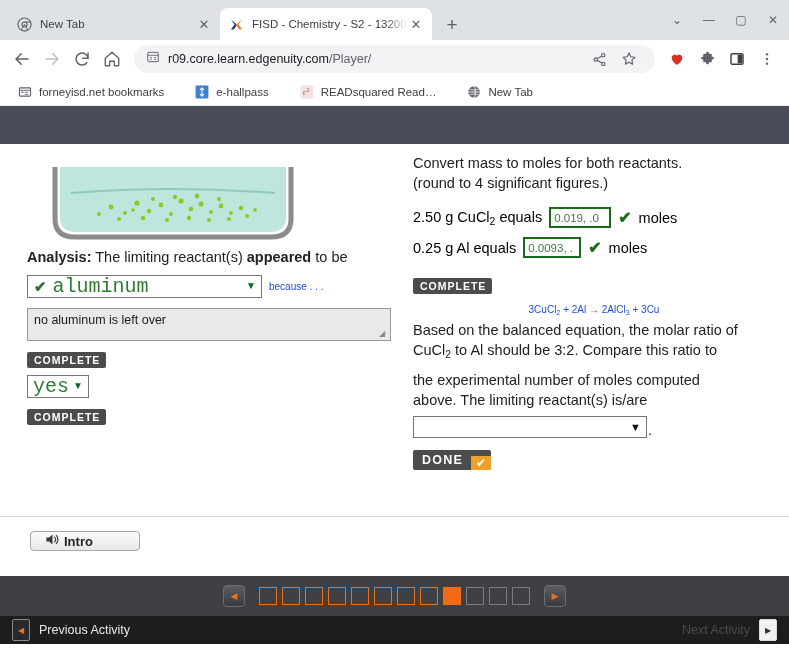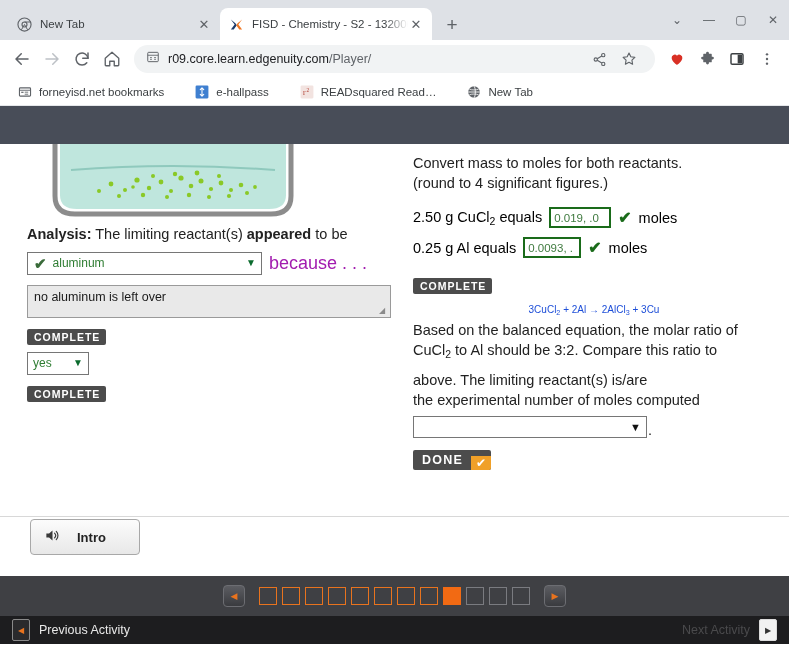--- a/index.html
+++ b/index.html
@@ -93,21 +93,21 @@
 
   .lesson-header {
     height: 38px; background: #484d58; overflow: hidden;
     position: relative;
   }
 
   .content {
     display: flex; height: 372px; background: #fff;
   }
   .col-left {
-    width: 404px; padding: 0 14px 0 27px; position: relative;
+    width: 404px; padding: 23px 14px 0 27px; position: relative;
   }
   .col-right {
     flex: 1 1 auto; padding: 10px 14px 0 9px;
   }
 
   
   .beaker-wrap { width: 280px; height: 75px; overflow: hidden; position: relative; margin-left: 6px;}
   .beaker {
     position: absolute; left: 0; top: -52px;
     width: 280px; height: 130px;
@@ -125,27 +125,27 @@
     border: 1px solid #767676; background: #fff;
     height: 23px; padding: 0 20px 0 6px;
   }
   .sel-box.wide { width: 235px; }
   .sel-box.small { width: 62px; padding-left: 5px; }
   .sel-box.empty { width: 234px; height: 22px; }
   .sel-check {
     color: #3a6b3a; font-size: 15px; font-weight: bold;
     margin-right: 6px; line-height: 1;
   }
-  .sel-val { color: #2e7d32; font-size: 12px; }
+  .sel-val { color: #2e7d32; font-size: 20px; font-family: Liberation Mono, monospace; }
   .sel-arrow {
     position: absolute; right: 5px; top: 50%; transform: translateY(-50%);
     color: #0b6b2e; font-size: 10px; line-height: 1;
   }
   .sel-box.empty .sel-arrow { color: #111; font-size: 11px; }
-  .because { font-size: 18px; color: #a21caf; }
+  .because { font-size: 10px; color: #1d4ed8; }
 
   .reason-box {
     margin-top: 10px; width: 364px; height: 33px;
     border: 1px solid #9a9a9a; background: #e9e9e9;
     font-size: 12.5px; color: #1a1a1a; padding: 4px 6px;
     position: relative;
   }
   .resize-grip {
     position: absolute; right: 1px; bottom: 1px;
     width: 10px; height: 10px; color: #777; font-size: 9px;
@@ -200,25 +200,25 @@
 
   .empty-sel-row { display: flex; align-items: flex-end; margin-top: 6px; }
   .period { font-size: 14.5px; color: #222; margin-left: 1px; }
 
   
   .audio-bar {
     position: absolute; left: 0; right: 0; top: 410px;
     height: 60px; background: #fff; border-top: 1px solid #d8d8d8;
   }
   .intro-btn {
-    position: absolute; left: 30px; top: 2px;
-    width: 110px; height: 36px;
+    position: absolute; left: 30px; top: 14px;
+    width: 110px; height: 20px;
     background: linear-gradient(#fcfcfc,#e8e8e8);
     border: 1px solid #a8a8a8; border-radius: 4px;
-    display: flex; align-items: center; gap: 16px; padding-left: 13px;
+    display: flex; align-items: center; gap: 3px; padding-left: 13px;
     font-size: 13px; color: #222; font-weight: bold;
   }
 
   .pager {
     position: absolute; left: 0; right: 0; top: 470px;
     height: 40px; background: #3f4044;
     display: flex; align-items: center; justify-content: center; gap: 5px;
   }
   .pg-arrow {
     width: 22px; height: 22px; border-radius: 4px;
@@ -513,22 +513,22 @@
         <div class="equation">
           <span>3CuCl</span><sub>2</sub><span> + 2Al </span><span>→</span><span> 2AlCl</span><sub>3</sub><span> + 3Cu</span>
         </div>
 
         <div class="para">
           <div>Based on the balanced equation, the molar ratio of</div>
           <div><span>CuCl</span><sub>2</sub><span> to Al should be 3:2. Compare this ratio to</span></div>
         </div>
 
         <div class="para sp">
+          <div>the experimental number of moles computed</div>
           <div>above. The limiting reactant(s) is/are</div>
-          <div>the experimental number of moles computed</div>
         </div>
 
         <div class="empty-sel-row">
           <div class="sel-box empty">
             <span class="sel-val"></span>
             <span class="sel-arrow">▼</span>
           </div>
           <span class="period">.</span>
         </div>
 

